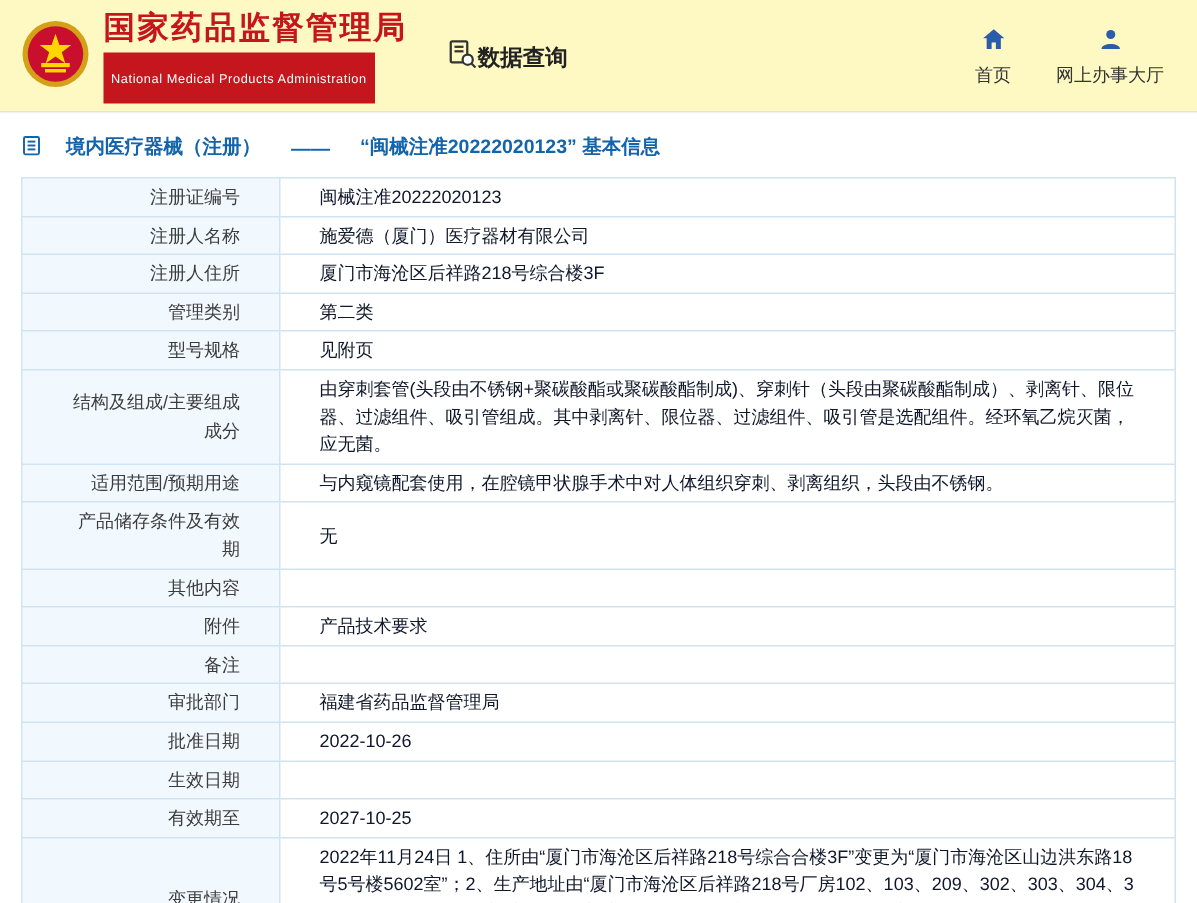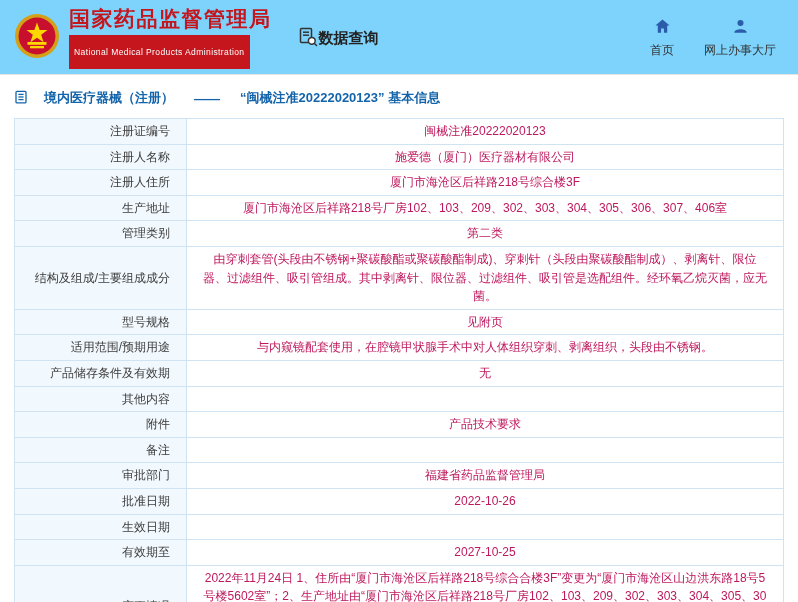--- a/index.html
+++ b/index.html
@@ -10,21 +10,21 @@
     font-family: "Liberation Sans", "DejaVu Sans", sans-serif;
     color: #333;
     overflow: hidden;
   }
   
   .header {
     display: flex;
     align-items: center;
     padding: 12px 16px 10px 14px;
     height: 74px;
-    background: #7dd3fc;
+    background: #fef9c3;
   }
   .brand { display: flex; align-items: center; gap: 9px; }
   .emblem { flex: 0 0 auto; }
   .brand-text { display: flex; flex-direction: column; }
   .brand-cn {
     color: #c5161d;
     font-size: 21px;
     font-weight: bold;
     letter-spacing: 1.5px;
     line-height: 1.15;
@@ -75,33 +75,33 @@
   .page-title .sep { margin: 0 4px; }
   
   table.info {
     width: 770px;
     border-collapse: collapse;
     table-layout: fixed;
   }
   table.info td {
     border: 1px solid #cfe3f2;
     font-size: 12px;
-    padding: 3px 16px;
+    padding: 3px 26px;
     line-height: 1.55;
     height: 22px;
     vertical-align: middle;
     word-break: break-all;
   }
   td.lbl {
     width: 172px;
     background: #f2f9fe;
     text-align: right;
     color: #3c3c3c;
   }
-  td.val { background: #fff; color: #be185d; text-align: center; }
+  td.val { background: #fff; color: #0f172a; text-align: left; }
 </style>
 </head>
 <body>
 
 <div class="header">
   <div class="brand">
     <span class="emblem">
       <svg width="46" height="46" viewBox="0 0 46 46">
         <circle cx="23" cy="23" r="22" fill="#d4a017"></circle>
         <circle cx="23" cy="23" r="18.5" fill="#c8102e"></circle>
@@ -175,36 +175,32 @@
       </tr>
       <tr>
         <td class="lbl">注册人名称</td>
         <td class="val">施爱德（厦门）医疗器材有限公司</td>
       </tr>
       <tr>
         <td class="lbl">注册人住所</td>
         <td class="val">厦门市海沧区后祥路218号综合楼3F</td>
       </tr>
       <tr>
-        <td class="lbl">生产地址</td>
-        <td class="val">厦门市海沧区后祥路218号厂房102、103、209、302、303、304、305、306、307、406室</td>
-      </tr>
-      <tr>
         <td class="lbl">管理类别</td>
         <td class="val">第二类</td>
       </tr>
       <tr>
+        <td class="lbl">型号规格</td>
+        <td class="val">见附页</td>
+      </tr>
+      <tr>
         <td class="lbl">结构及组成/主要组成成分</td>
         <td class="val">由穿刺套管(头段由不锈钢+聚碳酸酯或聚碳酸酯制成)、穿刺针（头段由聚碳酸酯制成）、剥离针、限位器、过滤组件、吸引管组成。其中剥离针、限位器、过滤组件、吸引管是选配组件。经环氧乙烷灭菌，应无菌。</td>
       </tr>
       <tr>
-        <td class="lbl">型号规格</td>
-        <td class="val">见附页</td>
-      </tr>
-      <tr>
         <td class="lbl">适用范围/预期用途</td>
         <td class="val">与内窥镜配套使用，在腔镜甲状腺手术中对人体组织穿刺、剥离组织，头段由不锈钢。</td>
       </tr>
       <tr>
         <td class="lbl">产品储存条件及有效期</td>
         <td class="val">无</td>
       </tr>
       <tr>
         <td class="lbl">其他内容</td>
         <td class="val"></td>

